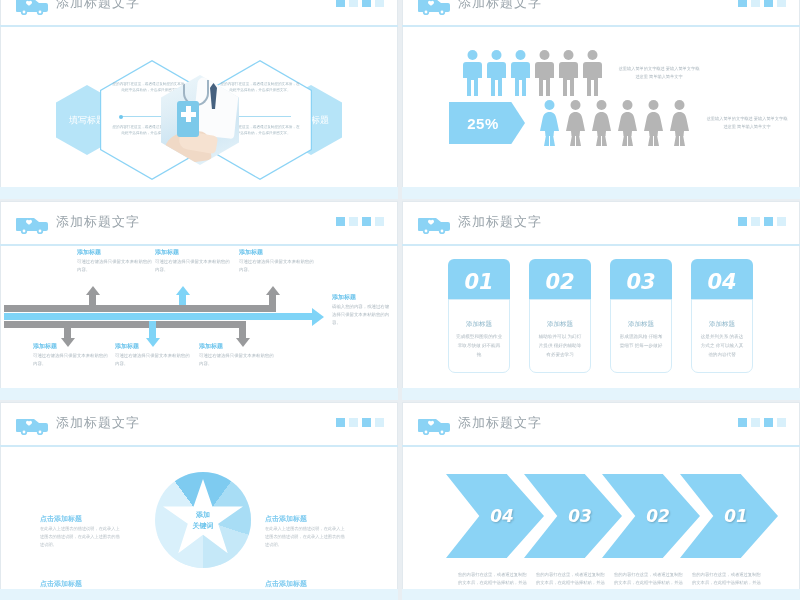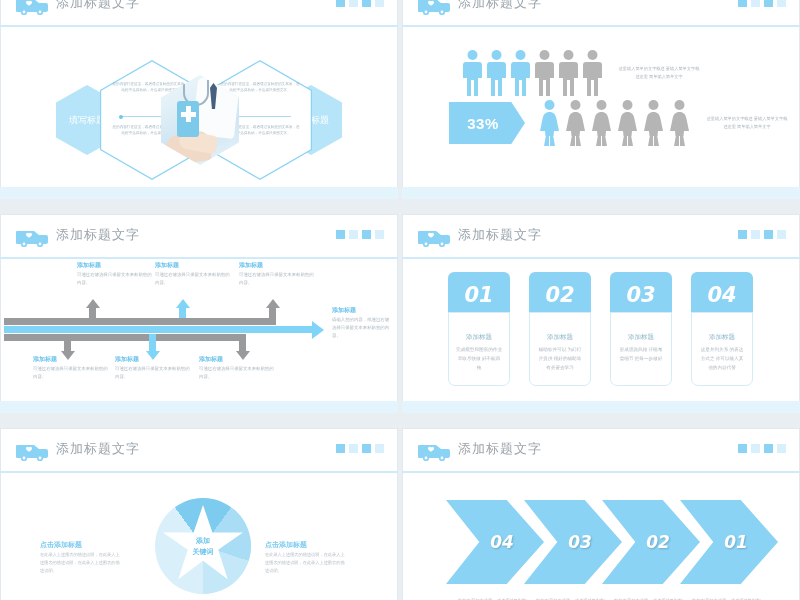--- a/index.html
+++ b/index.html
@@ -1,20 +1,20 @@
 <!DOCTYPE html>
 <html><head>
 <meta charset="utf-8">
 <style>
   html,body{margin:0;padding:0;background:#fff;}
   body{width:800px;height:600px;overflow:hidden;
        font-family:"Liberation Sans","DejaVu Sans",sans-serif;}
 
   .grid{display:grid;grid-template-columns:398px 398px;grid-template-rows:199px 199px 199px;
-        gap:15px 4px;width:800px;height:600px;background:#e9eef2;}
+        gap:2px 4px;width:800px;height:600px;background:#e9eef2;}
 
   .slide{position:relative;background:#fff;overflow:hidden;
          box-shadow:0 0 0 1px #e2e9ee inset;}
 
   
   .hdr{position:absolute;left:0;right:0;top:0;height:44px;}
   .hdr-rule{position:absolute;left:0;right:0;top:43px;height:2px;background:#cfeaf8;}
   .amb{position:absolute;left:16px;top:12px;width:32px;height:21px;}
   .hdr-title{position:absolute;left:56px;top:12px;font-size:13px;color:#9aa4ab;letter-spacing:1px;}
   .sqs{position:absolute;right:14px;top:16px;display:flex;gap:4px;}
@@ -220,21 +220,21 @@
         <svg class="figM" viewBox="0 0 19 46">
             <circle cx="9.5" cy="5" r="5" fill="#b5b5b5"></circle>
             <path d="M3 12h13a3 3 0 0 1 3 3v13h-4v18h-4V30h-3v16H4V28H0V15a3 3 0 0 1 3-3z" fill="#b5b5b5"></path>
           </svg>
       </div>
       <div class="rowTxt">这里输入简单的文字概述 要输入简单文字概述这里 简单输入简单文字</div>
     </div>
 
     <div class="row" style="left:47px;top:118px;">
       <div class="pctTag">
-        <span>33%</span>
+        <span>25%</span>
       </div>
       <div class="people">
         <svg class="figF" viewBox="0 0 21 46">
             <circle cx="10.5" cy="5" r="5" fill="#8bd3f5"></circle>
             <path d="M10.5 12c4 0 6 2 7 7l2.5 12h-5l-.5 5h-8l-.5-5H1l2.5-12c1-5 3-7 7-7z" fill="#8bd3f5"></path>
             <path d="M7 35h3v11H5zM11 35h3l2 11h-5z" fill="#8bd3f5"></path>
           </svg>
         <svg class="figF" viewBox="0 0 21 46">
             <circle cx="10.5" cy="5" r="5" fill="#b5b5b5"></circle>
             <path d="M10.5 12c4 0 6 2 7 7l2.5 12h-5l-.5 5h-8l-.5-5H1l2.5-12c1-5 3-7 7-7z" fill="#b5b5b5"></path>

